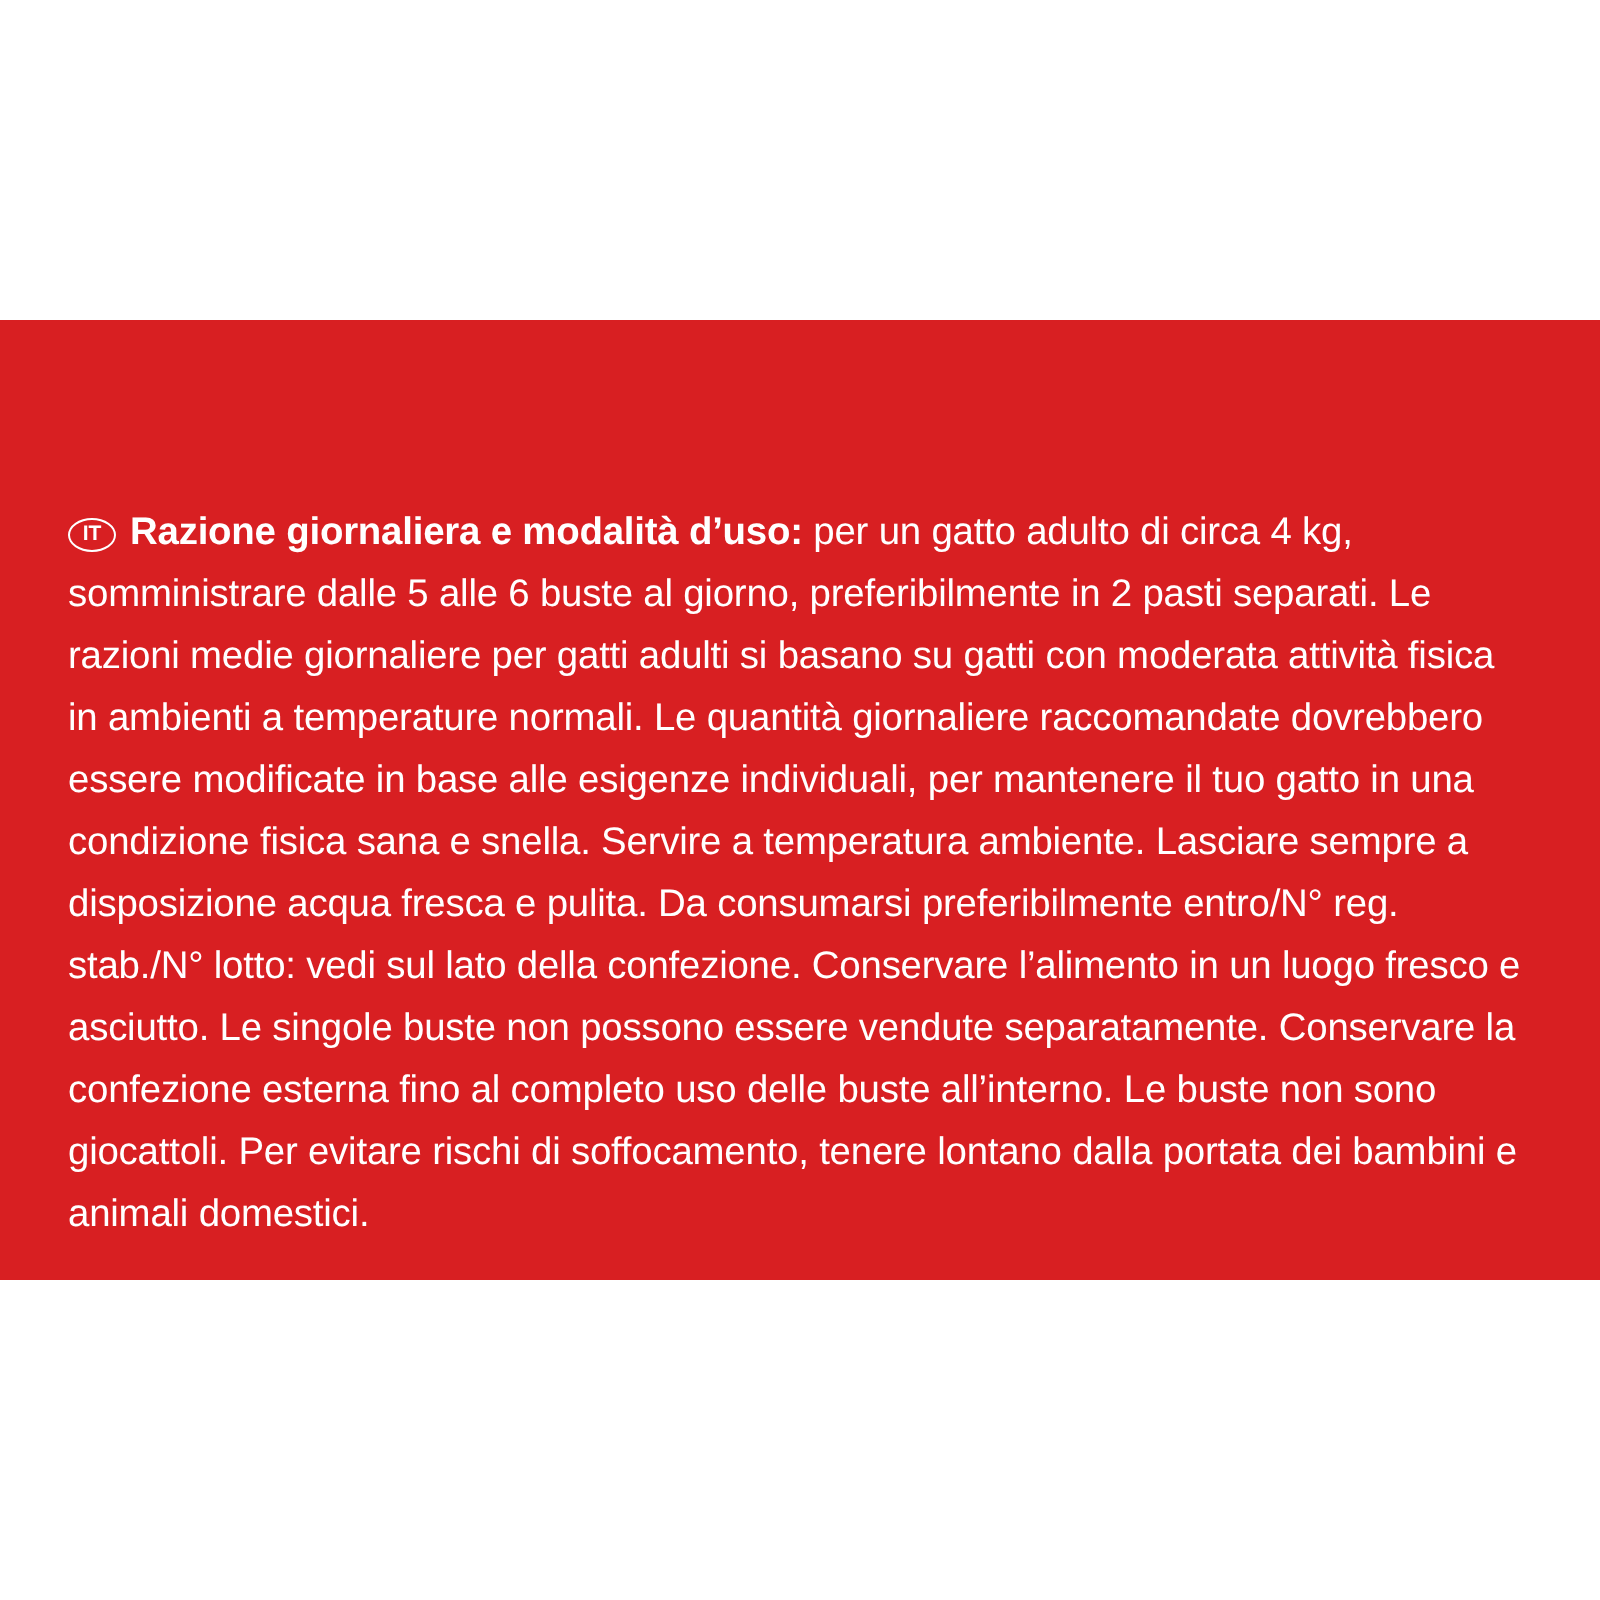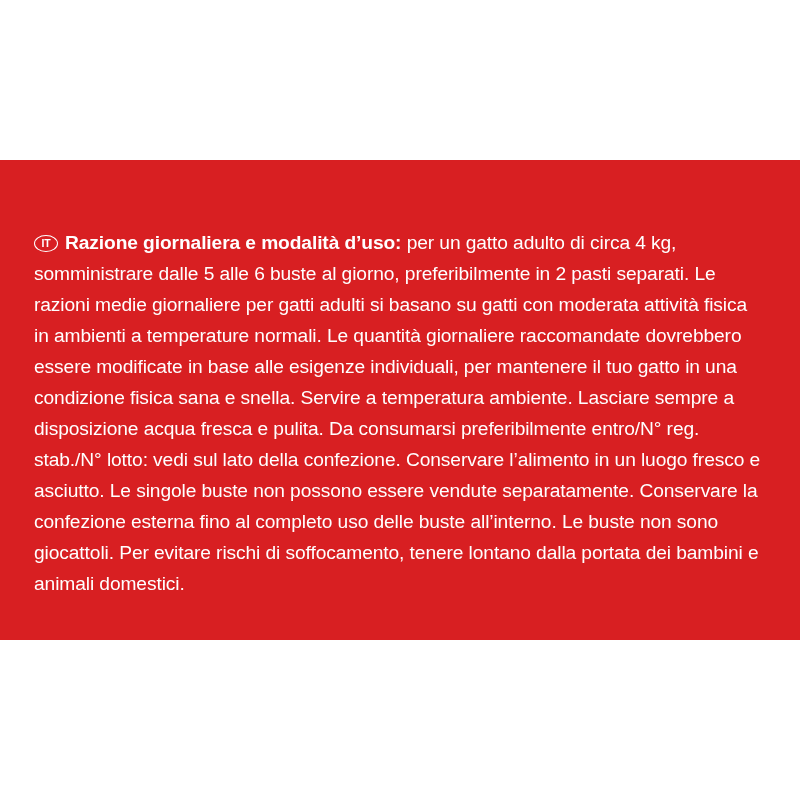--- a/index.html
+++ b/index.html
@@ -18,21 +18,21 @@
     overflow: hidden;
   }
   .label-panel {
     position: absolute;
     left: 0;
     top: 160px;
     width: 800px;
     height: 480px;
     background: #d81f22;
     box-sizing: border-box;
-    padding: 48px 34px 20px 34px;
+    padding: 72px 34px 20px 34px;
   }
   .text-block {
     color: #ffffff;
     font-family: "Liberation Sans", sans-serif;
     font-size: 19.2px;
     line-height: 31px;
     text-align: left;
     letter-spacing: -0.1px;
   }
   .lang-badge {

